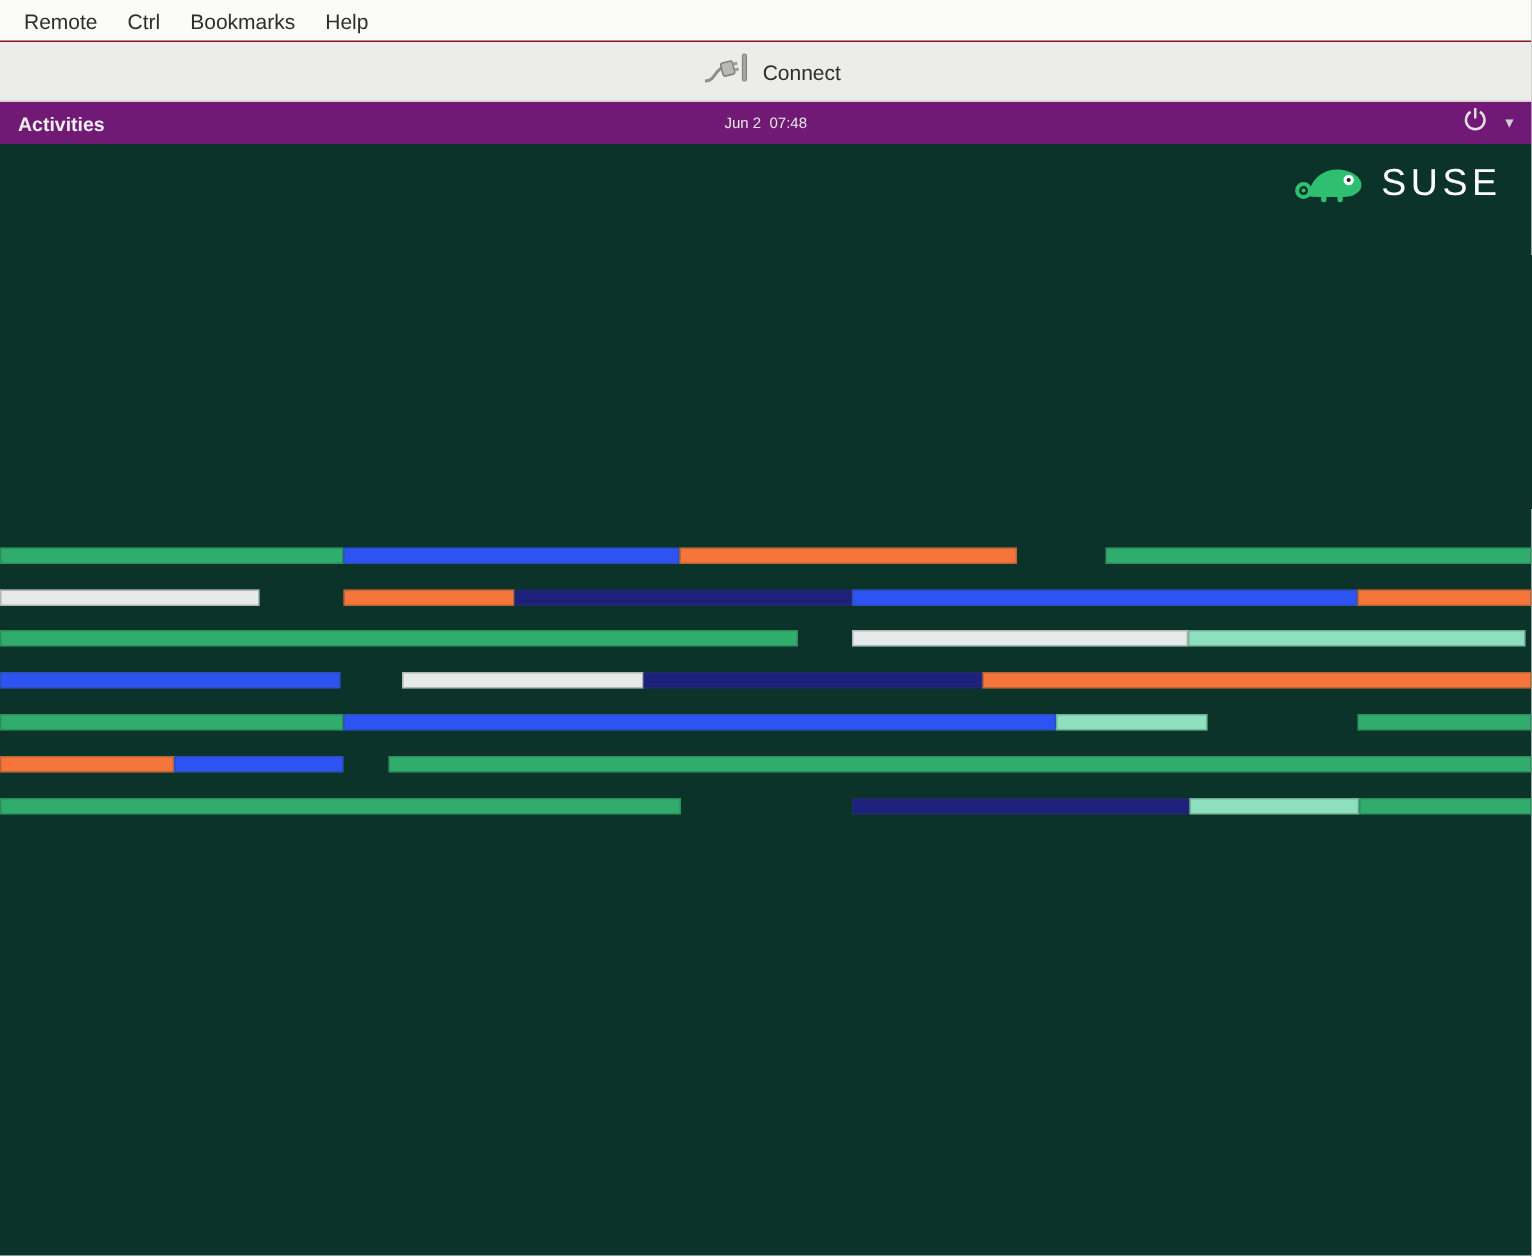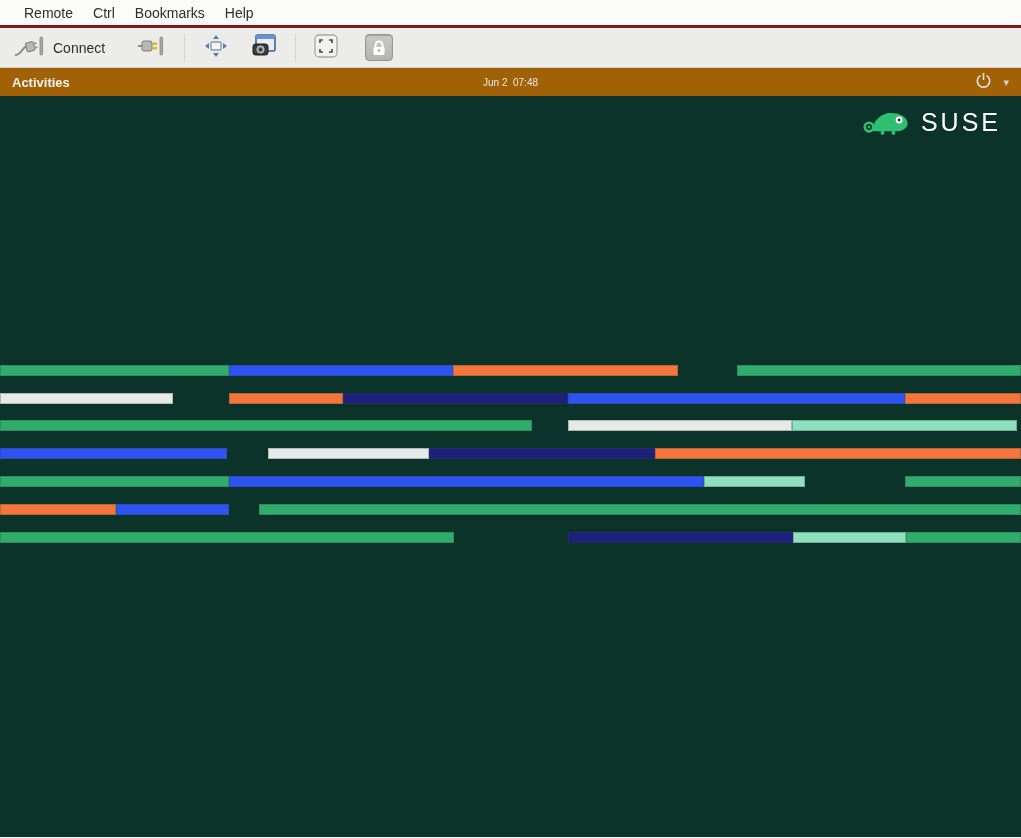--- a/index.html
+++ b/index.html
@@ -1,36 +1,36 @@
 <!DOCTYPE html>
 <html><head>
 <meta charset="utf-8">
 <style>
   * { margin:0; padding:0; box-sizing:border-box; }
   html,body { width:1021px; height:838px; overflow:hidden;
     font-family:"Liberation Sans", sans-serif; background:#fff; }
 
   
   .menubar { height:28px; background:#fbfbfa; display:flex; align-items:center;
-    padding-left:10px; border-bottom:3px solid #7f1d1d; }
+    padding-left:2px; border-bottom:1px solid #7f1d1d; }
   .menu-item { font-size:14px; color:#2d2d2d; padding:4px 10px; cursor:default; }
   .menu-item:first-child { margin-left:4px; }
 
   .toolbar { height:40px; background:#ececea; border-bottom:1px solid #cfcec9;
-    display:flex; align-items:center; }
+    display:flex; align-items:center;flex-direction:column; }
   .tool-btn { display:flex; align-items:center; gap:8px; padding:3px 5px;
     border-radius:3px; }
   .tool-label { font-size:14px; color:#2d2d2d; }
   .tb-sep { width:1px; height:28px; background:#d6d5d1; margin:0 12px; }
   .lock-btn { width:28px; height:27px; border:1px solid #96968f; border-radius:4px;
     background:linear-gradient(#c9c9c5,#b3b3af); display:flex; align-items:center;
     justify-content:center; box-shadow:inset 0 1px 1px rgba(0,0,0,.18); }
 
   
-  .gnome-bar { height:28px; background:#a16207; position:relative; display:flex;
+  .gnome-bar { height:28px; background:#701a75; position:relative; display:flex;
     align-items:center; color:#ededed; }
   .activities { font-size:13px; font-weight:bold; color:#f1f1f1; padding:0 12px;
     height:100%; display:flex; align-items:center; }
   .clock { position:absolute; left:50%; transform:translateX(-50%);
     font-size:10px; font-weight:normal; color:#e8e8e8; white-space:pre; }
   .bar-right { position:absolute; right:12px; top:0; height:100%;
     display:flex; align-items:center; gap:11px; }
   .dd-arrow { color:#cfcfcf; font-size:11px; line-height:1; }
 
   

